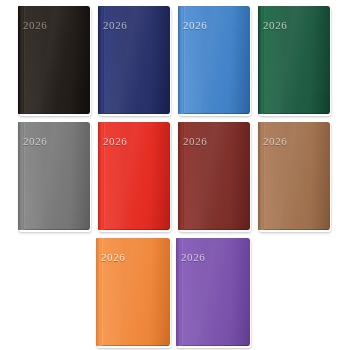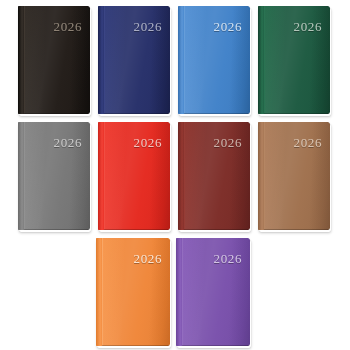--- a/index.html
+++ b/index.html
@@ -69,22 +69,22 @@
     left: 6px;
     right: 0;
     bottom: 0;
     height: 1.5px;
     pointer-events: none;
   }
   .year {
     position: absolute;
     left: 0;
     right: 8px;
-    text-align: right;
-    font-size: 13px;
+    text-align: left;
+    font-size: 11px;
     letter-spacing: 0.6px;
     font-weight: 400;
     line-height: 1;
     user-select: none;
     white-space: nowrap;
   }
   .shadow {
     position: absolute;
     border-radius: 2px;
     pointer-events: none;

